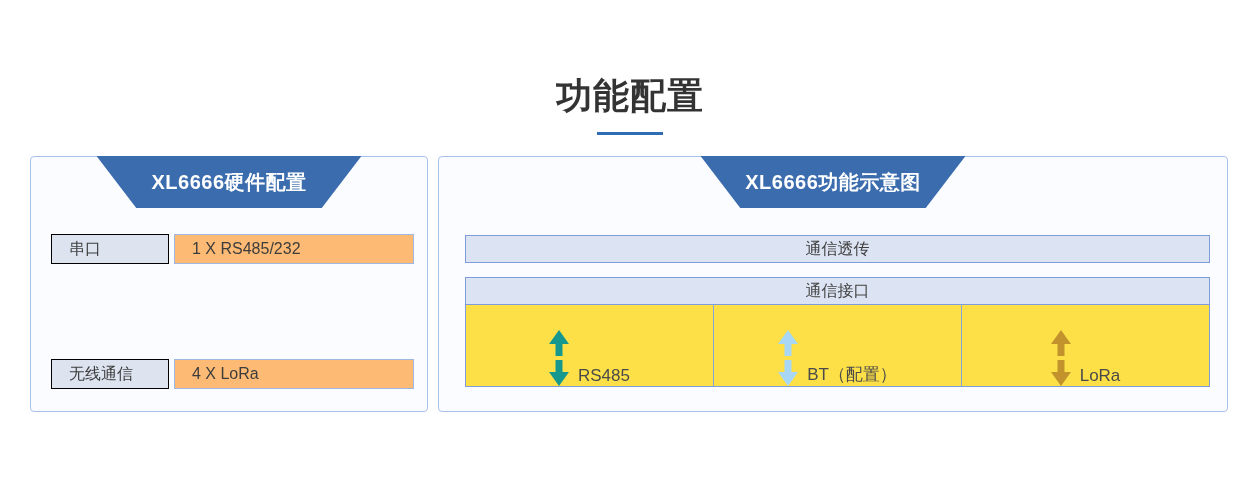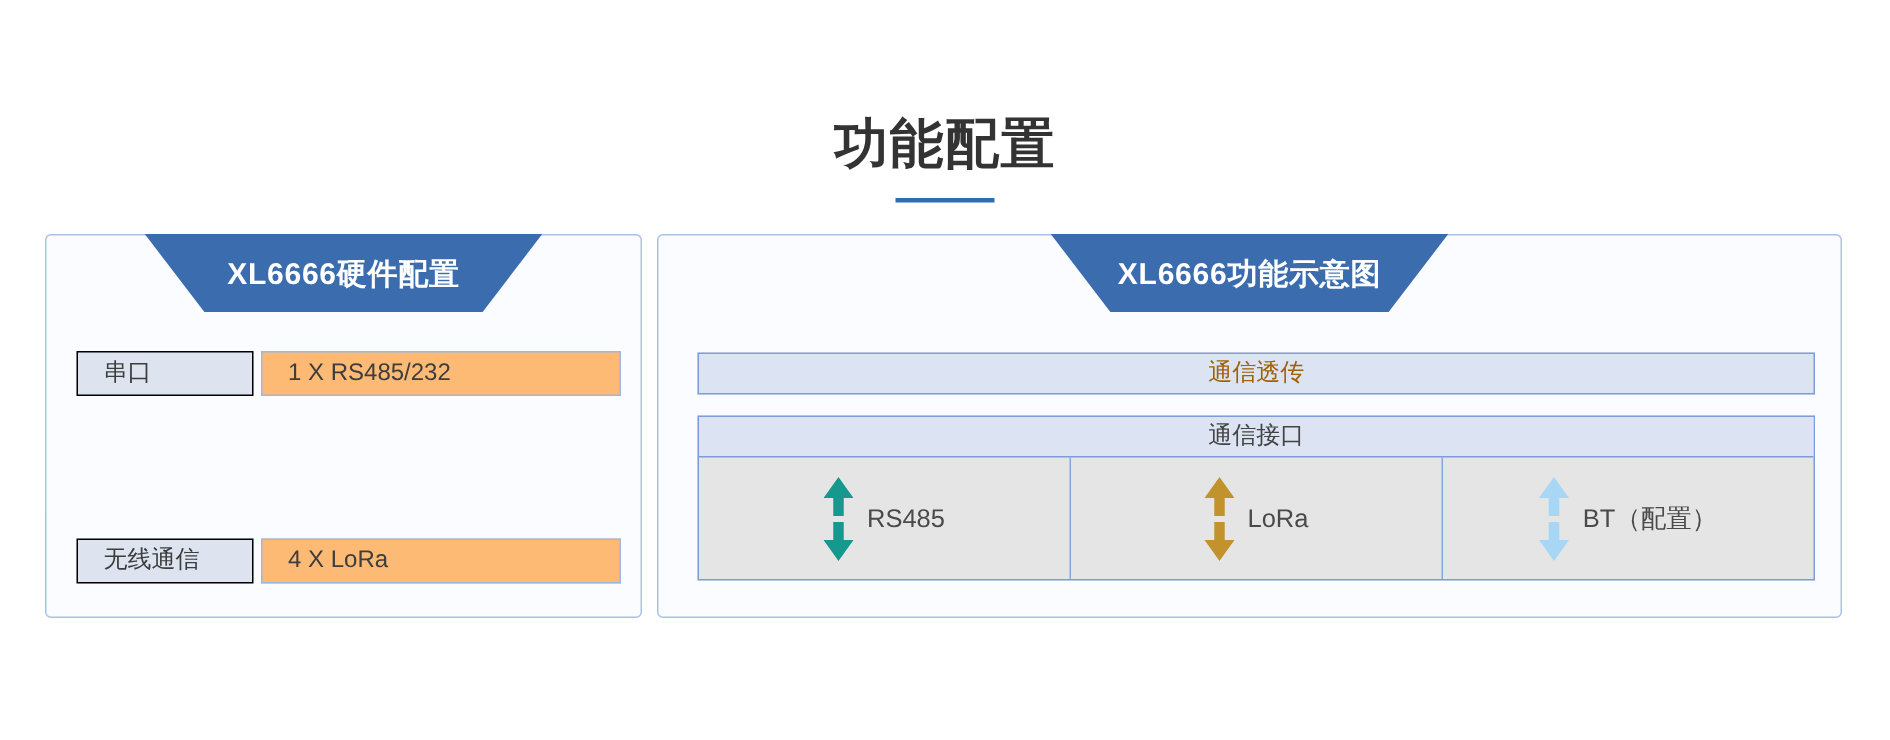--- a/index.html
+++ b/index.html
@@ -70,41 +70,41 @@
     line-height: 28px; padding-left: 17px;
   }
 
   
   .passthrough-bar {
     position: absolute; left: 26px; top: 78px;
     width: 745px; height: 28px;
     background: #dce4f3;
     border: 1px solid #7d9cd8;
     text-align: center; line-height: 26px;
-    font-size: 16px; color: #a16207;
+    font-size: 16px; color: #404040;
   }
   .interface-table {
     position: absolute; left: 26px; top: 120px;
     width: 745px; height: 110px;
     border: 1px solid #7d9cd8;
-    background: #e5e5e5;
+    background: #fde047;
   }
   .interface-table-header {
     height: 27px;
     background: #dce4f3;
     border-bottom: 1px solid #7d9cd8;
     text-align: center; line-height: 26px;
     font-size: 16px; color: #444444;
   }
   .interface-body {
     display: flex; height: 81px;
   }
   .interface-cell {
     flex: 1;
-    display: flex; align-items: center; justify-content: center;
+    display: flex; align-items: flex-end; justify-content: center;
     gap: 9px;
   }
   .interface-cell + .interface-cell { border-left: 1px solid #85a8dc; }
   .interface-label { font-size: 17px; color: #4a4a4a; }
   .arrow-icon { display: block; }
 </style>
 </head>
 <body>
 
 <div class="page-title-wrap">
@@ -141,29 +141,29 @@
       <div class="interface-cell">
         <svg class="arrow-icon" width="20" height="56" viewBox="0 0 20 56">
           <polygon points="10,0 20,14 13.5,14 13.5,26 6.5,26 6.5,14 0,14" fill="#17988f"></polygon>
           <polygon points="10,56 20,42 13.5,42 13.5,30 6.5,30 6.5,42 0,42" fill="#17988f"></polygon>
         </svg>
         <span class="interface-label">RS485</span>
       </div>
 
       <div class="interface-cell">
         <svg class="arrow-icon" width="20" height="56" viewBox="0 0 20 56">
+          <polygon points="10,0 20,14 13.5,14 13.5,26 6.5,26 6.5,14 0,14" fill="#a8d7f6"></polygon>
+          <polygon points="10,56 20,42 13.5,42 13.5,30 6.5,30 6.5,42 0,42" fill="#a8d7f6"></polygon>
+        </svg>
+        <span class="interface-label">BT（配置）</span>
+      </div>
+
+      <div class="interface-cell">
+        <svg class="arrow-icon" width="20" height="56" viewBox="0 0 20 56">
           <polygon points="10,0 20,14 13.5,14 13.5,26 6.5,26 6.5,14 0,14" fill="#c2932d"></polygon>
           <polygon points="10,56 20,42 13.5,42 13.5,30 6.5,30 6.5,42 0,42" fill="#c2932d"></polygon>
         </svg>
         <span class="interface-label">LoRa</span>
-      </div>
-
-      <div class="interface-cell">
-        <svg class="arrow-icon" width="20" height="56" viewBox="0 0 20 56">
-          <polygon points="10,0 20,14 13.5,14 13.5,26 6.5,26 6.5,14 0,14" fill="#a8d7f6"></polygon>
-          <polygon points="10,56 20,42 13.5,42 13.5,30 6.5,30 6.5,42 0,42" fill="#a8d7f6"></polygon>
-        </svg>
-        <span class="interface-label">BT（配置）</span>
       </div>
 
     </div>
   </div>
 </div>
 
 </body></html>

